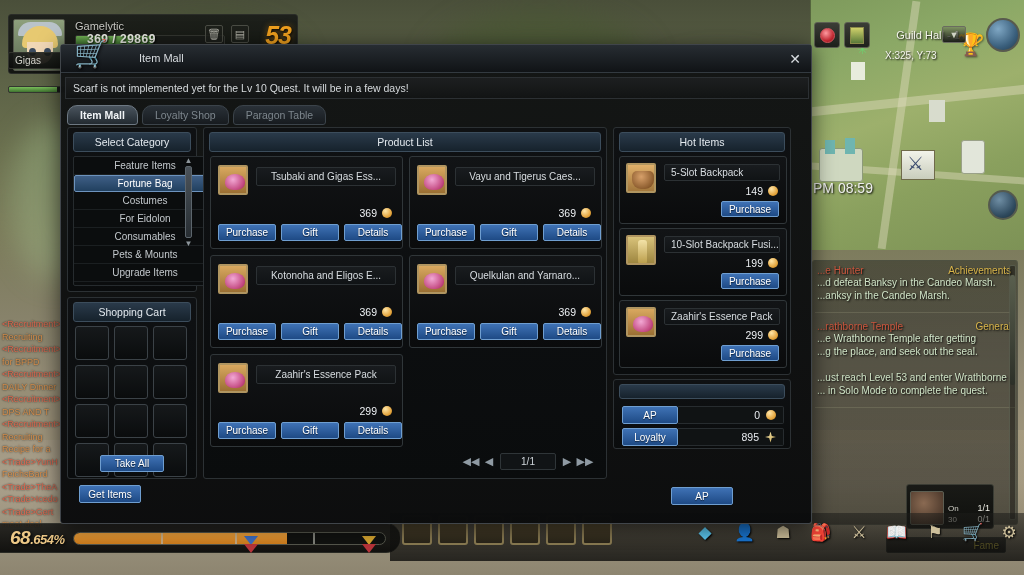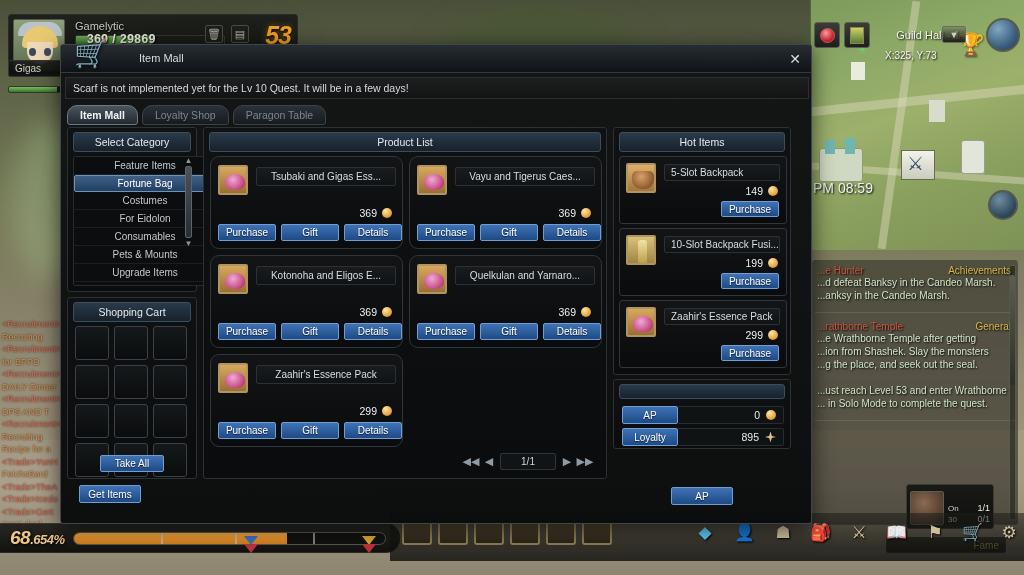--- a/index.html
+++ b/index.html
@@ -57,21 +57,21 @@
     color:#f0f0ea; text-shadow:1px 1px 2px #000; letter-spacing:.5px; }
   #mp-bar-wrap { position:absolute; left:66px; top:34px; width:185px; height:8px;
     background:#1a1c19; border:1px solid #343630; border-radius:2px; overflow:hidden; }
   #mp-bar-fill { height:100%; width:100%; background:linear-gradient(180deg,#6fa84f,#3d6a2d); }
   #level-badge { position:absolute; right:6px; top:6px; font-size:25px; font-weight:bold;
     color:#f0a01e; text-shadow:1px 1px 3px #000, 0 0 6px rgba(240,160,30,.5);
     font-style:italic; letter-spacing:-1px; }
   .hud-mini-icon { position:absolute; top:10px; width:18px; height:18px;
     border:1px solid #4a4c44; border-radius:2px; background:rgba(30,32,28,.8);
     display:flex; align-items:center; justify-content:center; font-size:11px; color:#b0b0a6; }
-  #party-label { position:absolute; left:8px; top:60px; width:58px; height:17px;
+  #party-label { position:absolute; left:8px; top:52px; width:58px; height:17px;
     background:linear-gradient(180deg,rgba(25,27,24,.9),rgba(12,13,12,.92));
     border:1px solid #33352e; border-radius:2px; font-size:10px; color:#cfcfc8;
     display:flex; align-items:center; padding-left:6px; }
   #party-bar { position:absolute; left:8px; top:86px; width:58px; height:7px;
     background:#1a1c19; border:1px solid #343630; border-radius:2px; overflow:hidden; }
   #party-bar > i { display:block; height:100%; width:86%; background:linear-gradient(180deg,#79bd5a,#3f7330); }
 
   
   #minimap {
     position:absolute; right:0; top:0; width:214px; height:250px;
@@ -237,21 +237,21 @@
   }
 
   #get-items-btn { position:absolute; left:12px; top:358px; width:62px; height:18px; }
 
   
   #product-panel { left:136px; top:0; width:404px; height:352px; }
   #product-grid { position:absolute; left:6px; top:28px; width:392px;
     display:grid; grid-template-columns:repeat(2,193px); grid-gap:6px 6px; align-content:start; }
   .product-card { height:93px; position:relative;
     background:linear-gradient(180deg,#121416,#0a0b0c);
-    border:1px solid #303639; border-radius:9px; }
+    border:1px solid #303639; border-radius:3px; }
   .prod-icon { position:absolute; left:7px; top:8px; width:30px; height:30px;
     border:2px solid #b09560; border-radius:2px;
     background:linear-gradient(180deg,#d9a85f,#9a6f33); overflow:hidden; }
   .prod-icon .gem { position:absolute; left:5px; top:7px; width:20px; height:16px;
     background:radial-gradient(circle at 40% 35%, #f2a8d4, #c2477f 70%, #8d2457);
     border-radius:50% 50% 42% 42%; }
   .prod-icon.bag { background:linear-gradient(180deg,#e0b06a,#a2773c); }
   .prod-icon.bag .gem { background:radial-gradient(circle at 42% 32%, #d7a06a, #8a5a2c 72%, #5d3a18);
     border-radius:5px 5px 9px 9px; width:22px; height:18px; left:4px; top:6px; }
   .prod-icon.scroll { background:linear-gradient(180deg,#d8c27a,#9e8640); }
@@ -405,21 +405,20 @@
         <div class="quest-title">...e Hunter</div>
         <div class="quest-tag">Achievements</div>
         <div class="quest-text">...d defeat Banksy in the Candeo Marsh.</div>
         <div class="quest-text">...anksy in the Candeo Marsh.</div>
       </div>
       <div class="quest-div"></div>
       <div class="quest-block">
         <div class="quest-title">...rathborne Temple</div>
         <div class="quest-tag">General</div>
         <div class="quest-text">...e Wrathborne Temple after getting</div>
-        <div class="quest-text">...ion from Shashek. Slay the monsters</div>
         <div class="quest-text">...g the place, and seek out the seal.</div>
         <div class="quest-text">&nbsp;</div>
         <div class="quest-text">...ust reach Level 53 and enter Wrathborne</div>
         <div class="quest-text">... in Solo Mode to complete the quest.</div>
       </div>
       <div class="quest-div"></div>
     </div>
   <div id="quest-scroll">
       <i></i>
     </div>

